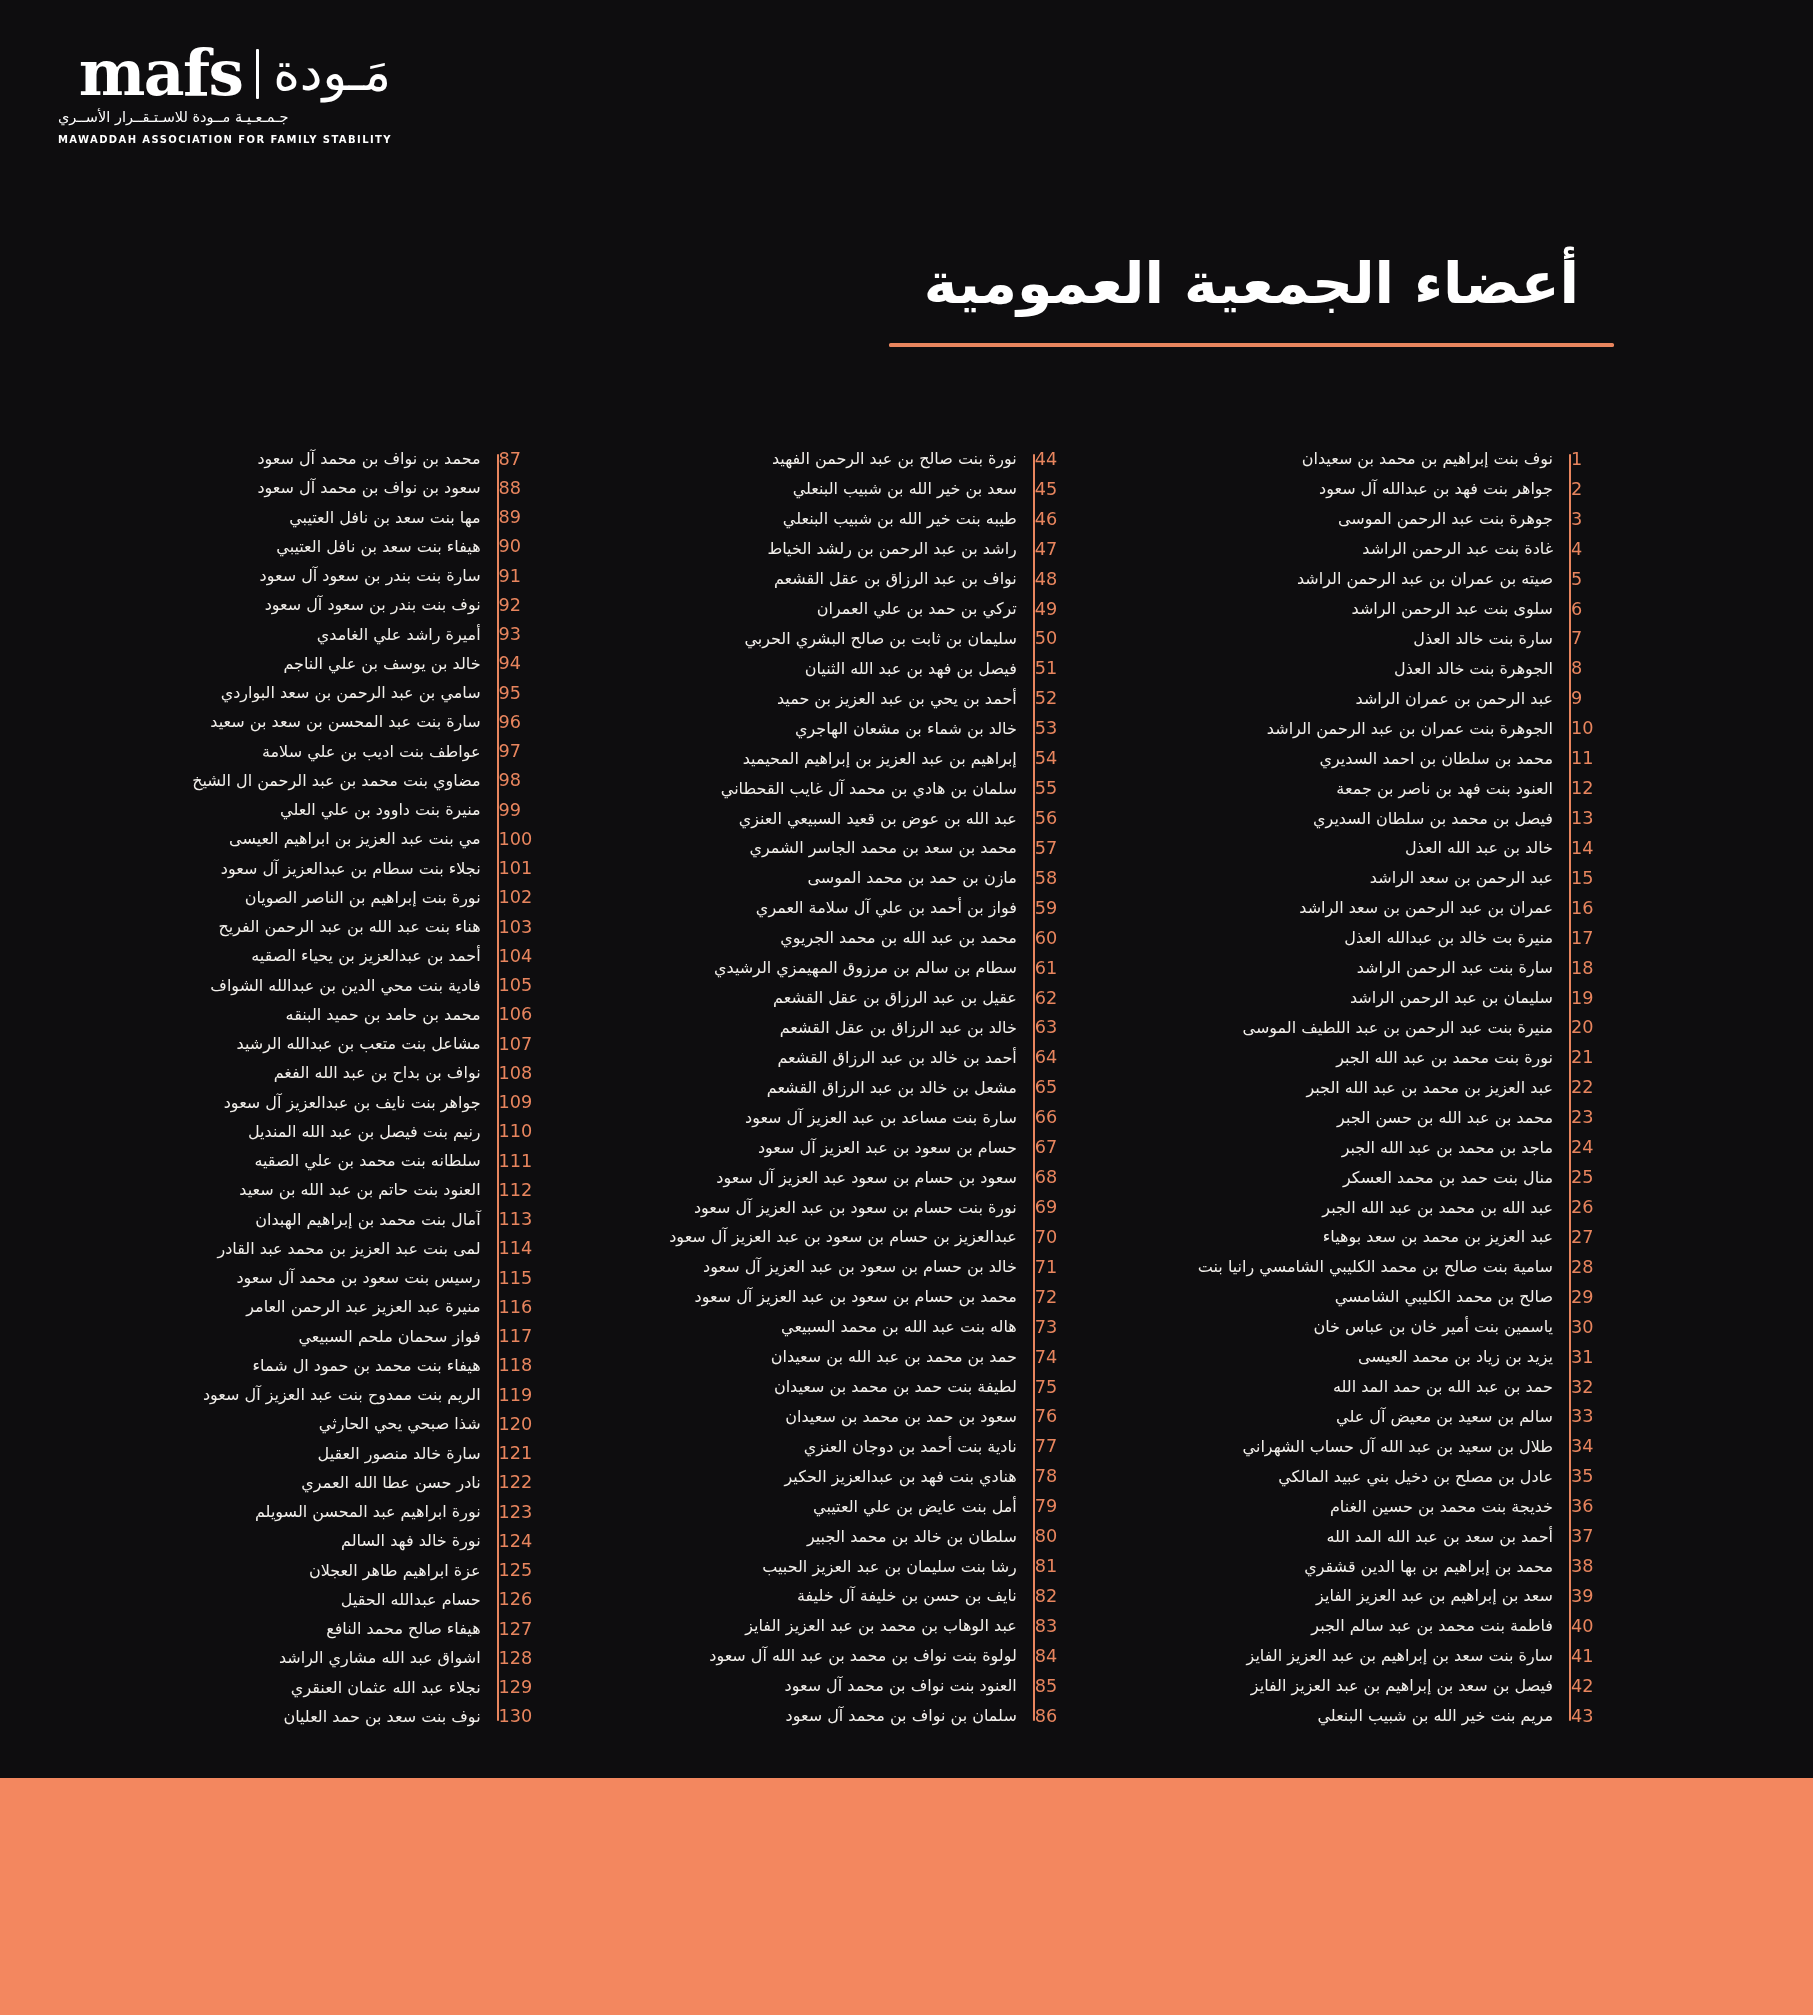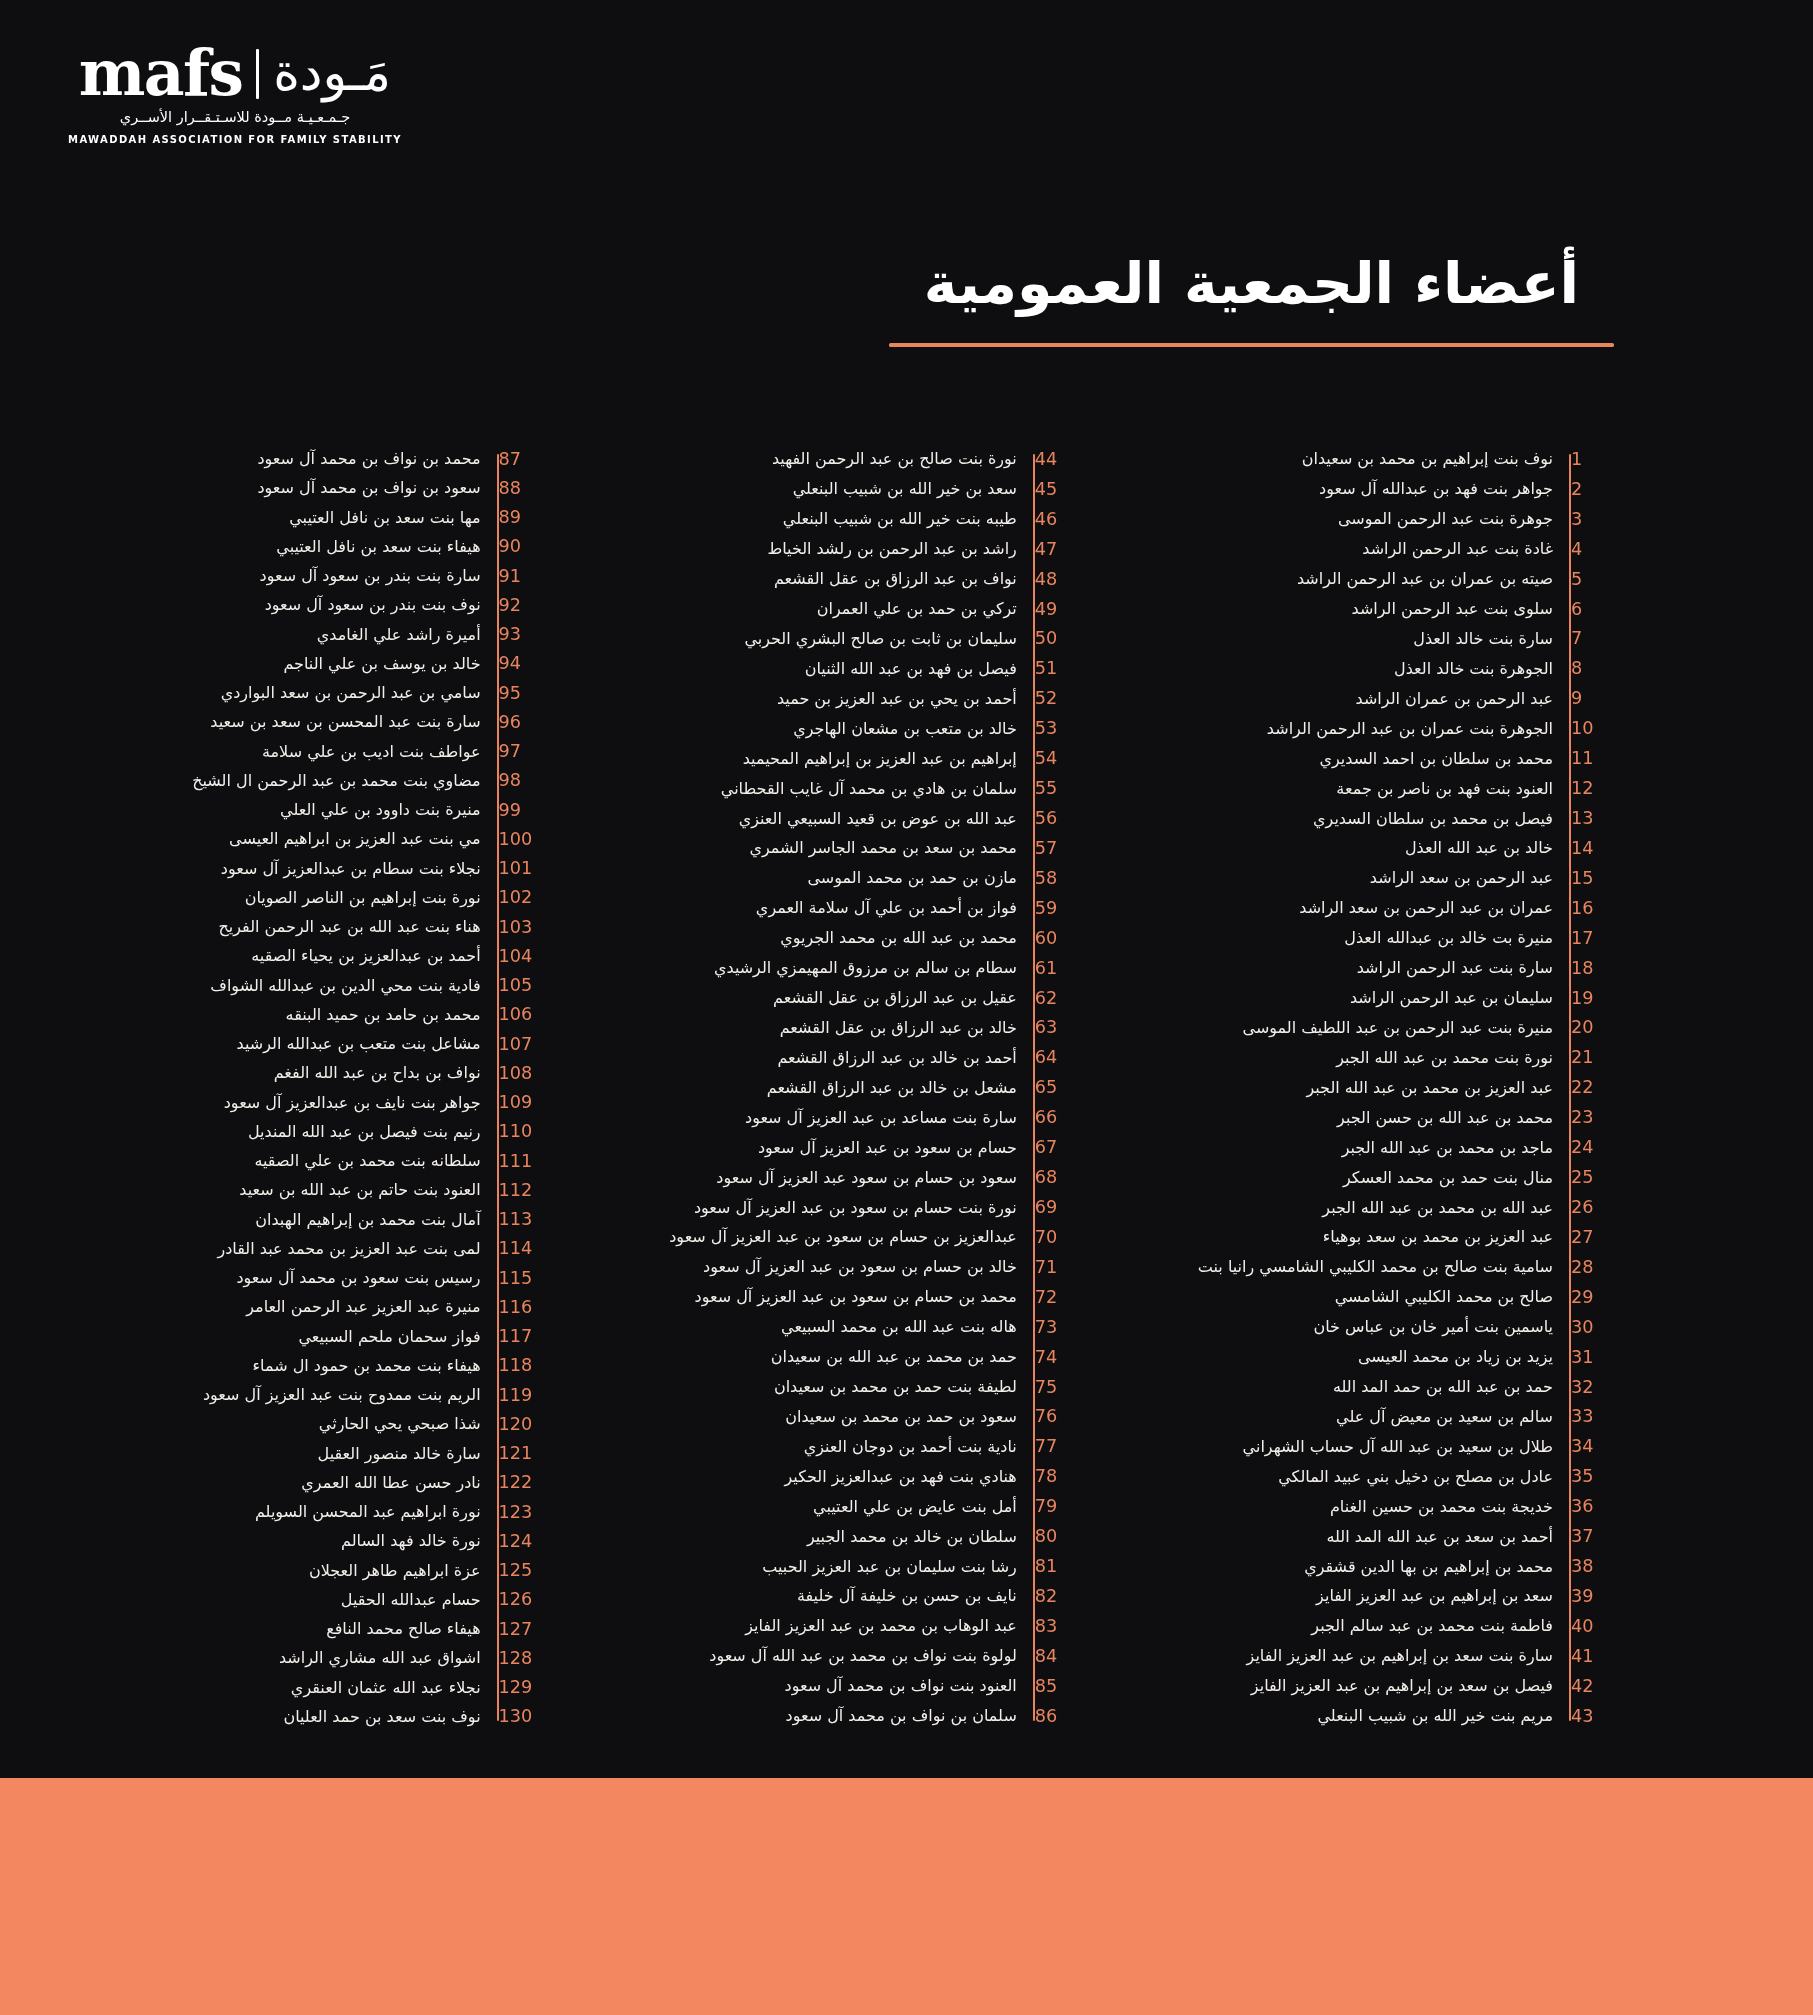--- a/index.html
+++ b/index.html
@@ -14,21 +14,21 @@
     width:1814px;height:2015px;
     background:var(--bg);
     overflow:hidden;
     direction:rtl;
     font-family:"DejaVu Sans",sans-serif;
     color:var(--text);
   }
   
   .logo{
     position:absolute;top:42px;left:58px;width:354px;
-    direction:ltr;text-align:center;color:#ffffff;
+    direction:ltr;text-align:left;color:#ffffff;
   }
   .logo-row{display:flex;align-items:center;justify-content:center;gap:14px;}
   .logo-latin{
     font-family:"DejaVu Serif","Liberation Serif",serif;
     font-weight:bold;font-size:63px;line-height:1;letter-spacing:-1.6px;
   }
   .logo-sep{width:2.7px;height:50px;background:#ffffff;border-radius:1.1px;}
   .logo-arabic{
     font-size:51px;font-weight:normal;line-height:1.1;
     font-family:"DejaVu Sans",sans-serif;
@@ -357,21 +357,21 @@
     <span class="name">فيصل بن فهد بن عبد الله الثنيان</span>
   </div>
 
   <div class="row">
     <span class="num">52</span>
     <span class="name">أحمد بن يحي بن عبد العزيز بن حميد</span>
   </div>
 
   <div class="row">
     <span class="num">53</span>
-    <span class="name">خالد بن متعب بن مشعان الهاجري</span>
+    <span class="name">خالد بن شماء بن مشعان الهاجري</span>
   </div>
 
   <div class="row">
     <span class="num">54</span>
     <span class="name">إبراهيم بن عبد العزيز بن إبراهيم المحيميد</span>
   </div>
 
   <div class="row">
     <span class="num">55</span>
     <span class="name">سلمان بن هادي بن محمد آل غايب القحطاني</span>

